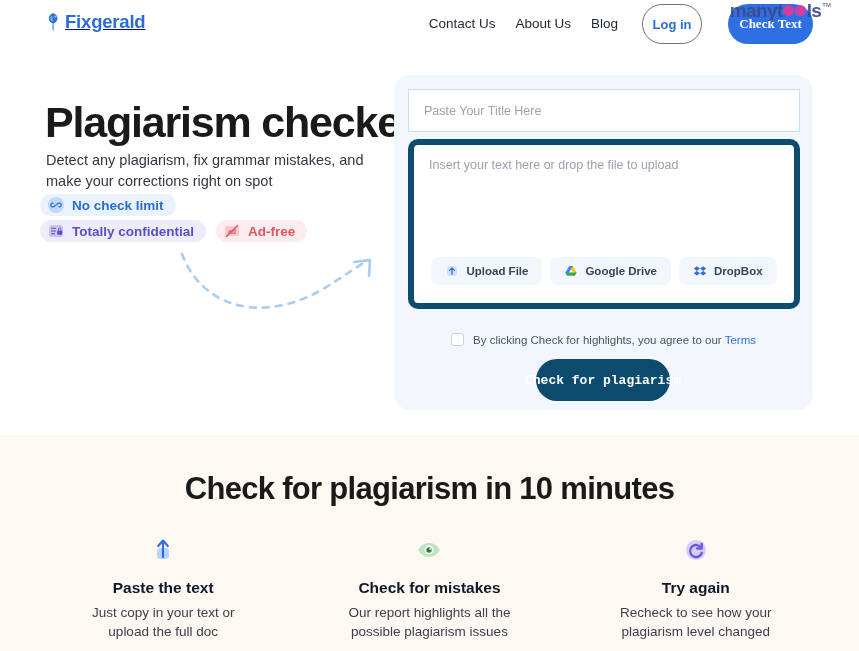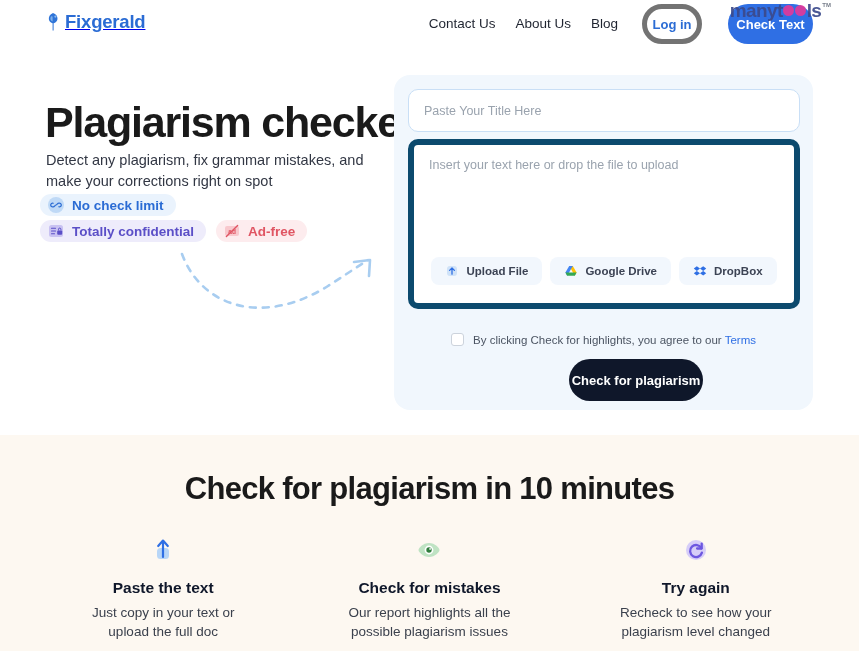--- a/index.html
+++ b/index.html
@@ -32,33 +32,33 @@
     position: absolute; right: 46px; top: 0; height: 48px;
     display: flex; align-items: center; gap: 20px;
   }
   .nav-link {
     font-size: 13.5px; color: #1f2430; text-decoration: none;
     white-space: nowrap; line-height: 16px;
   }
   .btn-login {
     margin-left: 4px;
     width: 60px; height: 40px; border-radius: 20px;
-    border: 5px solid #737373; background: #ffffff;
+    border: 1px solid #737373; background: #ffffff;
     color: #2b6cd4; font-size: 13px; font-weight: 700;
     display: flex; align-items: center; justify-content: center;
     font-family: "Liberation Sans", sans-serif;
     white-space: nowrap;
   }
   .btn-check-text {
     margin-left: 6px;
     width: 85px; height: 40px; border-radius: 20px;
     border: none; background: #2f6fe4;
     color: #ffffff; font-size: 13px; font-weight: 700;
     display: flex; align-items: center; justify-content: center;
-    font-family: Liberation Sans, sans-serif;
+    font-family: Liberation Serif, serif;
     white-space: nowrap;
   }
   
   .watermark {
     position: absolute; right: 28px; top: 1px;
     display: flex; align-items: flex-start;
     pointer-events: none;
     opacity: 0.92;
   }
   .wm-text {
@@ -102,21 +102,21 @@
   
   .card {
     position: absolute; left: 394px; top: 75px;
     width: 419px; height: 335px;
     background: #f1f7fd; border-radius: 16px;
   }
   .field-title {
     position: absolute; left: 14px; top: 14px;
     width: 392px; height: 43px;
     background: #ffffff; border: 1px solid #c9dff6;
-    border-radius: 10px;
+    border-radius: 0;
     display: flex; align-items: center;
     padding: 0 15px;
   }
   .field-title .ph { font-size: 12.5px; color: #9aa3ae; }
   .field-body {
     position: absolute; left: 14px; top: 64px;
     width: 392px; height: 170px;
     background: #ffffff; border: 6px solid #0c4a6e;
     border-radius: 10px;
   }
@@ -144,26 +144,25 @@
   }
   .checkbox {
     width: 13px; height: 13px; border: 1.4px solid #ccd3dc;
     border-radius: 3px; background: #ffffff; flex: 0 0 13px;
   }
   .terms-text { font-size: 11.5px; color: #4b5462; white-space: nowrap; }
   .terms-link { color: #2f6fe4; text-decoration: none; }
   .cta {
     position: absolute; left: 142px; top: 284px;
     width: 134px; height: 42px; border-radius: 21px;
-    background: #0f172a; border: none;
+    background: #0c4a6e; border: none;
     color: #ffffff; font-size: 13px; font-weight: 700;
-    font-family: Liberation Sans, sans-serif;
+    font-family: Liberation Mono, monospace;
     display: flex; align-items: center; justify-content: center;
     white-space: nowrap;
-    margin-left: 33px;
   }
 
   
   .features {
     position: absolute; left: 0; top: 435px;
     width: 859px; height: 216px;
     background: #fdf8f1;
   }
   .feat-title {
     position: absolute; left: 0; right: 0; top: 36px;

